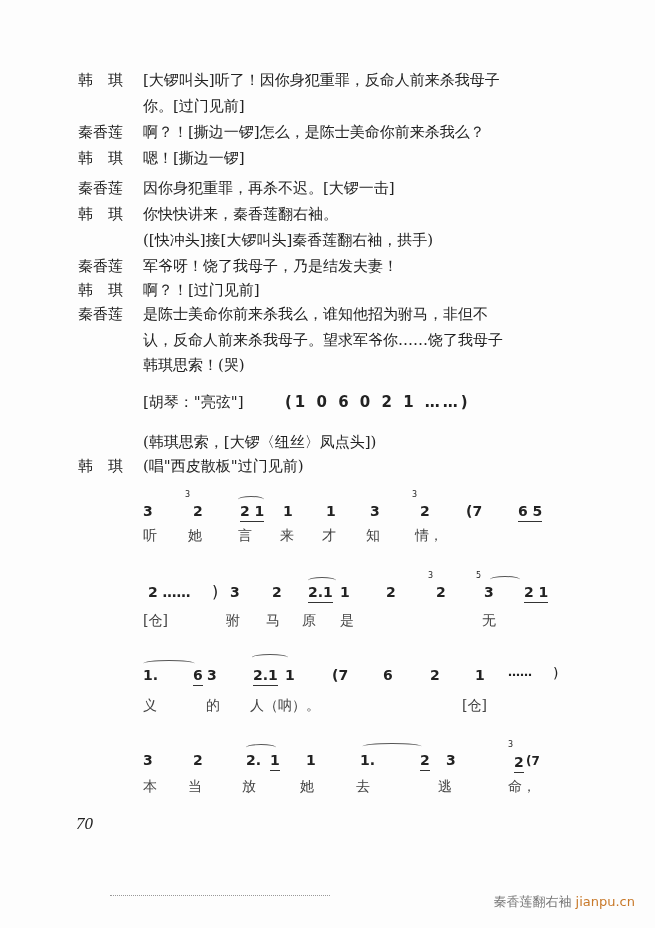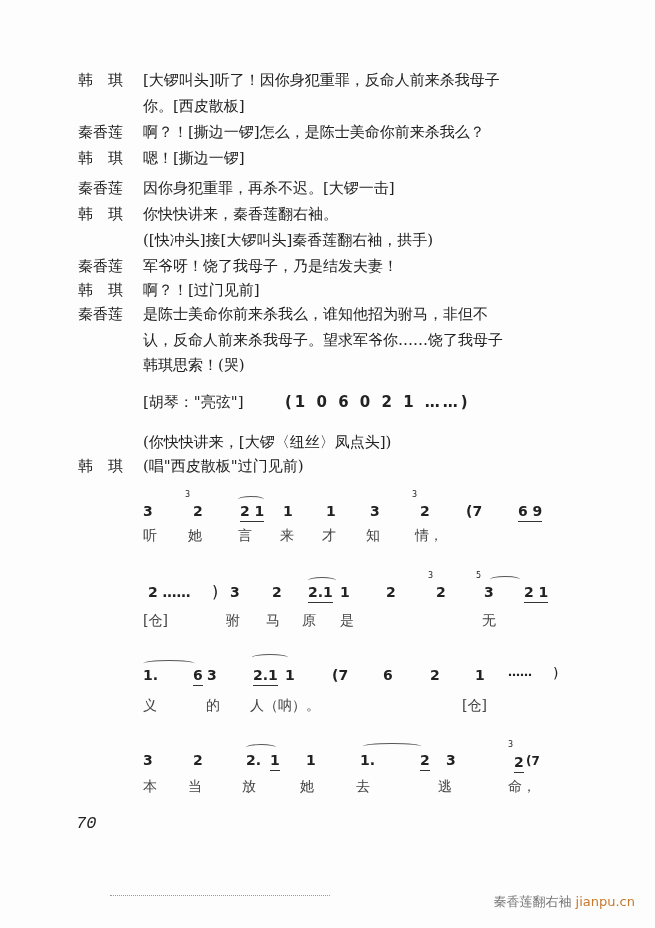--- a/index.html
+++ b/index.html
@@ -9,35 +9,35 @@
   }
   .line { position: absolute; left: 0; font-size: 15px; white-space: nowrap; line-height: 20px; }
   .spk { position: absolute; left: 78px; width: 60px; font-size: 15px; letter-spacing: 0px; }
   .txt { position: absolute; left: 143px; font-size: 15px; }
   b, .bold { font-family: "DejaVu Sans", sans-serif; font-weight: bold; }
   .num { position: absolute; font-family: "DejaVu Sans", sans-serif; font-weight: bold; font-size: 14px; }
   .lyr { position: absolute; font-size: 14px; color: #444; }
   .ul::after { content: ""; position: absolute; left: 0; right: 0; bottom: -3px; border-bottom: 1px solid #333; }
   .grace { position: absolute; font-size: 8px; font-family: "DejaVu Sans", sans-serif; }
   .slur { position: absolute; border-top: 1px solid #555; border-radius: 50% 50% 0 0; height: 6px; }
-  .pagenum { position: absolute; left: 76px; top: 814px; font-style: italic; font-size: 17px; font-family: Liberation Mono, monospace; }
+  .pagenum { position: absolute; left: 76px; top: 814px; font-style: italic; font-size: 17px; font-family: Liberation Serif, serif; }
   .wm { position: absolute; right: 20px; top: 893px; font-size: 13px; color: #777; font-family: "DejaVu Sans", sans-serif; }
   .wm .en { color: #c8792a; }
   .noise { position: absolute; left: 110px; top: 895px; width: 220px; border-top: 1px dotted #999; }
 </style>
 </head>
 <body>
 
 <div>
   <div class="line" style="top:70px">
     <span class="spk">韩　琪</span>
     <span class="txt">[大锣叫头]听了！因你身犯重罪，反命人前来杀我母子</span>
   </div>
   <div class="line" style="top:96px">
-    <span class="txt">你。[西皮散板]</span>
+    <span class="txt">你。[过门见前]</span>
   </div>
   <div class="line" style="top:122px">
     <span class="spk">秦香莲</span>
     <span class="txt">啊？！[撕边一锣]怎么，是陈士美命你前来杀我么？</span>
   </div>
   <div class="line" style="top:148px">
     <span class="spk">韩　琪</span>
     <span class="txt">嗯！[撕边一锣]</span>
   </div>
   <div class="line" style="top:178px">
@@ -68,21 +68,21 @@
   </div>
   <div class="line" style="top:355px">
     <span class="txt">韩琪思索！(哭)</span>
   </div>
 
   <div class="line" style="top:392px">
     <span class="txt">[胡琴："亮弦"]</span>
     <span class="txt bold" style="left:285px; letter-spacing:3px;">(1 0 6 0 2  1 ……)</span>
   </div>
   <div class="line" style="top:432px">
-    <span class="txt">(你快快讲来，[大锣〈纽丝〉凤点头])</span>
+    <span class="txt">(韩琪思索，[大锣〈纽丝〉凤点头])</span>
   </div>
   <div class="line" style="top:456px">
     <span class="spk">韩　琪</span>
     <span class="txt">(唱"西皮散板"过门见前)</span>
   </div>
 </div>
 
 <div>
 
   <div>
@@ -90,21 +90,21 @@
     <span class="grace" style="left:185px;top:490px">3</span>
     <span class="num" style="left:193px;top:503px">2</span>
     <span class="slur" style="left:238px;top:496px;width:26px"></span>
     <span class="num ul" style="left:240px;top:503px">2 1</span>
     <span class="num" style="left:283px;top:503px">1</span>
     <span class="num" style="left:326px;top:503px">1</span>
     <span class="num" style="left:370px;top:503px">3</span>
     <span class="grace" style="left:412px;top:490px">3</span>
     <span class="num" style="left:420px;top:503px">2</span>
     <span class="num" style="left:466px;top:503px">(7</span>
-    <span class="num ul" style="left:518px;top:503px">6 9</span>
+    <span class="num ul" style="left:518px;top:503px">6 5</span>
 
     <span class="lyr" style="left:143px;top:527px">听</span>
     <span class="lyr" style="left:188px;top:527px">她</span>
     <span class="lyr" style="left:238px;top:527px">言</span>
     <span class="lyr" style="left:280px;top:527px">来</span>
     <span class="lyr" style="left:322px;top:527px">才</span>
     <span class="lyr" style="left:366px;top:527px">知</span>
     <span class="lyr" style="left:415px;top:527px">情，</span>
   </div>
 

